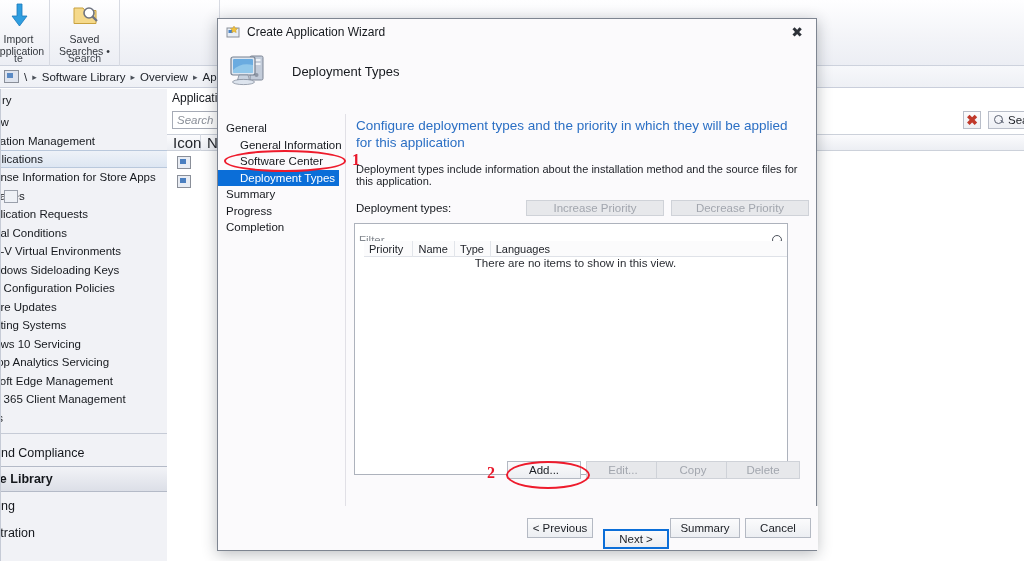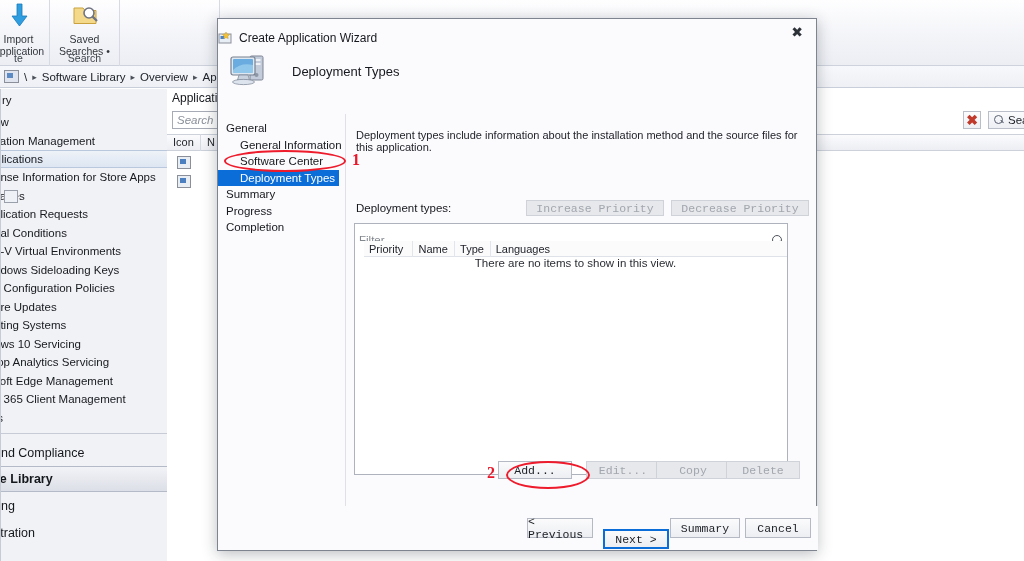--- a/index.html
+++ b/index.html
@@ -89,21 +89,21 @@
     border:1px solid #a6abb6; background:#fff;
     display:flex; align-items:center; padding-left:4px;
     font-style:italic; color:#8a8f98; font-size:11.5px;
   }
   .list-head {
     position:absolute; left:0; top:45px; width:857px; height:17px;
     background:linear-gradient(180deg,#fbfbfd 0%, #eceef3 100%);
     border-top:1px solid #ccd1da; border-bottom:1px solid #ccd1da;
     display:flex; align-items:center;
   }
-  .lh-cell { font-size:11px; color:#23262c; padding-left:6px; border-right:1px solid #d5d9e1; height:17px; line-height:17px;}
+  .lh-cell { font-size:15px; color:#23262c; padding-left:6px; border-right:1px solid #d5d9e1; height:17px; line-height:17px;}
   .grid-row { position:absolute; left:0; width:857px; height:19px; display:flex; align-items:center; }
   .row-ico {
     margin-left:10px; width:14px; height:13px;
     border:1px solid #8a8f99; background:#e9edf4; position:relative; flex:none;
   }
   .row-ico::after{ content:""; position:absolute; left:2px; top:2px; width:6px; height:5px; background:#4b7fc0; }
   .row-text { margin-left:26px; font-size:11.5px; color:#1b1e24; }
 
   
   .clear-btn {
@@ -131,22 +131,22 @@
   .tiny-box { position:absolute; left:4px; top:190px; width:14px; height:13px; border:1px solid #9aa0ab; background:#eef1f6; }
 
   
   .dialog {
     position:absolute; left:217px; top:18px; width:600px; height:533px;
     background:#fbfafc;
     border:1px solid #7e8591;
     box-shadow: 0 3px 14px rgba(30,36,48,.30);
   }
   .dlg-title {
-    height:26px; background:#fbfafc; display:flex; align-items:flex-end;
-    position:relative;
+    height:26px; background:#fbfafc; display:flex; align-items:center;
+    padding-left:8px; position:relative;
   }
   .dlg-title-ico { width:14px; height:14px; position:relative; flex:none; margin-right:7px; }
   .dlg-title-txt { font-size:12px; color:#15181d; }
   .dlg-close {
     position:absolute; right:0; top:0; width:38px; height:26px;
     display:flex; align-items:center; justify-content:center;
     color:#2d3138; font-size:14px;
   }
   .dlg-header {
     height:52px; display:flex; align-items:center; padding-left:10px;
@@ -170,21 +170,21 @@
     font-size:13.5px; color:#2b6fc4; line-height:17px; margin:0 6px 0 0;
   }
   .main-desc { font-size:11px; color:#22252b; margin-top:12px; }
 
   .dt-label { position:absolute; left:10px; top:88px; font-size:11.5px; color:#16191e; }
   .btn {
     border:1px solid #b4b9c3;
     background:linear-gradient(180deg,#fbfbfc 0%, #eceef2 100%);
     font-size:11.5px; color:#1b1e24;
     display:flex; align-items:center; justify-content:center;
-    font-family:Liberation Mono, monospace;
+    font-family:Liberation Sans, sans-serif;
   }
   .btn.disabled { color:#a2a6ae; background:#e7e8eb; border-color:#cfd2d8; }
   .btn.focus { border:2px solid #0b6ed8;margin-top:11px; }
   .prio-btn { position:absolute; top:86px; width:138px; height:16px; }
   .prio-inc { left:180px; }
   .prio-dec { left:325px; }
 
   .filter-row {
     position:absolute; left:8px; top:109px; width:434px; height:18px;
     border:1px solid #adb2bc; background:#fff;
@@ -202,21 +202,21 @@
   }
   .list-box {
     position:absolute; left:8px; top:127px; width:434px; height:234px;
     border:1px solid #adb2bc; border-top:none; background:#fff;padding-left:9px;
   }
   .lb-head { height:16px; display:flex; align-items:center; background:#fbfbfc; border-bottom:1px solid #dfe2e8; }
   .lb-cell { font-size:11px; color:#22252b; padding-left:5px; border-right:1px solid #e2e5ea; height:16px; line-height:16px; }
   .lb-empty { text-align:center; font-size:11.5px; color:#2b2e34; margin-top:0; }
 
   .act-btn { position:absolute; top:347px; width:74px; height:18px; }
-  .act-add { left:152px; }
+  .act-add { left:161px; }
   .act-edit { left:240px; }
   .act-copy { left:310px; }
   .act-del { left:380px; }
 
   .dlg-footer { position:absolute; left:0; bottom:0; width:600px; height:44px; background:#fbfafc; }
   .foot-btn { position:absolute; top:12px; width:66px; height:20px; }
   .fb-prev { left:309px; }
   .fb-next { left:385px; }
   .fb-summ { left:452px; width:70px; }
   .fb-cancel { left:527px; }
@@ -435,20 +435,21 @@
           </div>
           <div class="dlg-nav-item">
             <span>Progress</span>
           </div>
           <div class="dlg-nav-item">
             <span>Completion</span>
           </div>
         </div>
 
       <div class="dlg-main">
+        <div class="main-head">Configure deployment types and the priority in which they will be applied for this application</div>
         <div class="main-desc">Deployment types include information about the installation method and the source files for this application.</div>
 
         <div class="dt-label">Deployment types:</div>
         <div class="btn disabled prio-btn prio-inc">Increase Priority</div>
         <div class="btn disabled prio-btn prio-dec">Decrease Priority</div>
 
         <div class="filter-row">
           <span class="filter-txt">Filter...</span>
           <span class="filter-srch"></span>
         </div>

